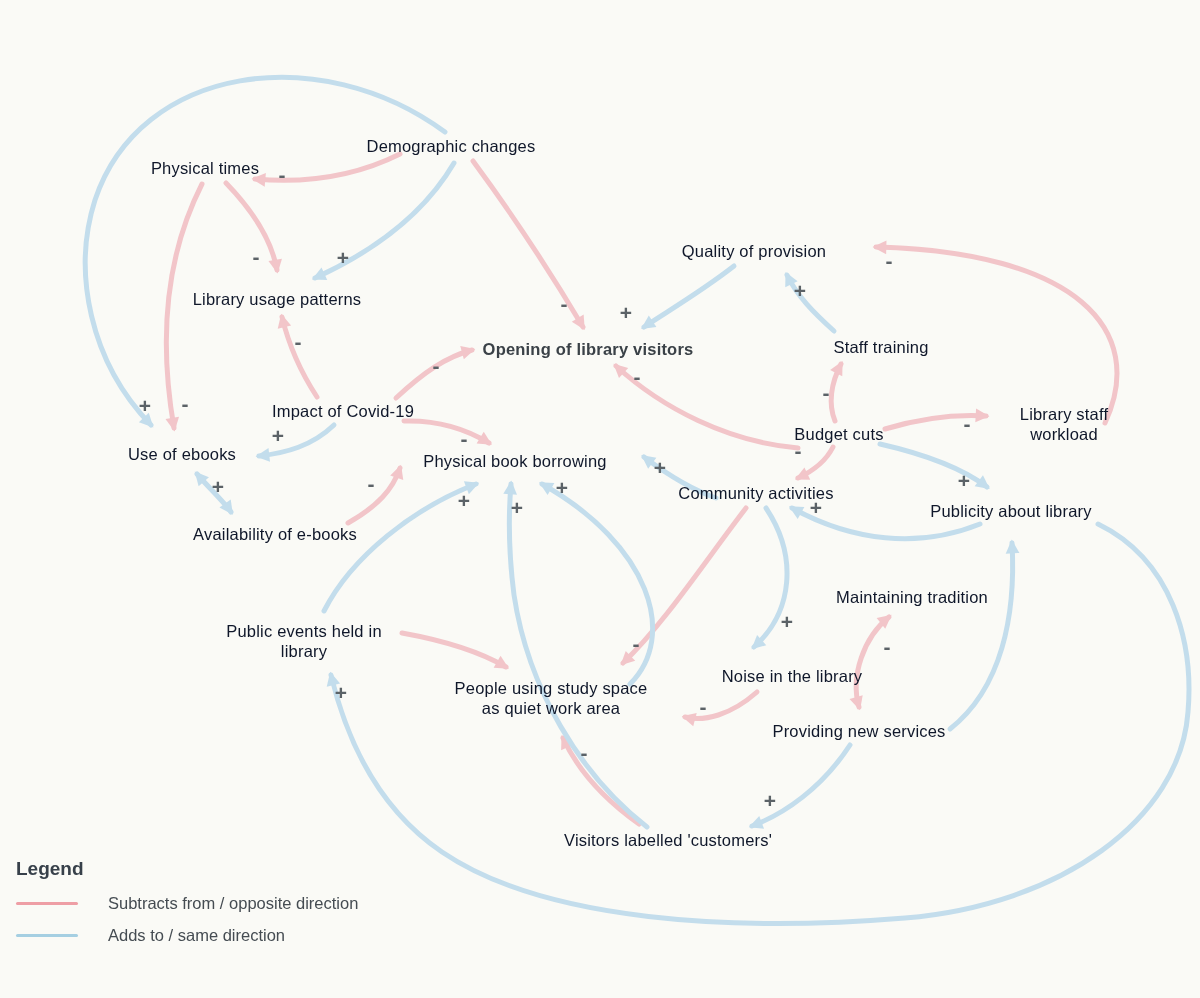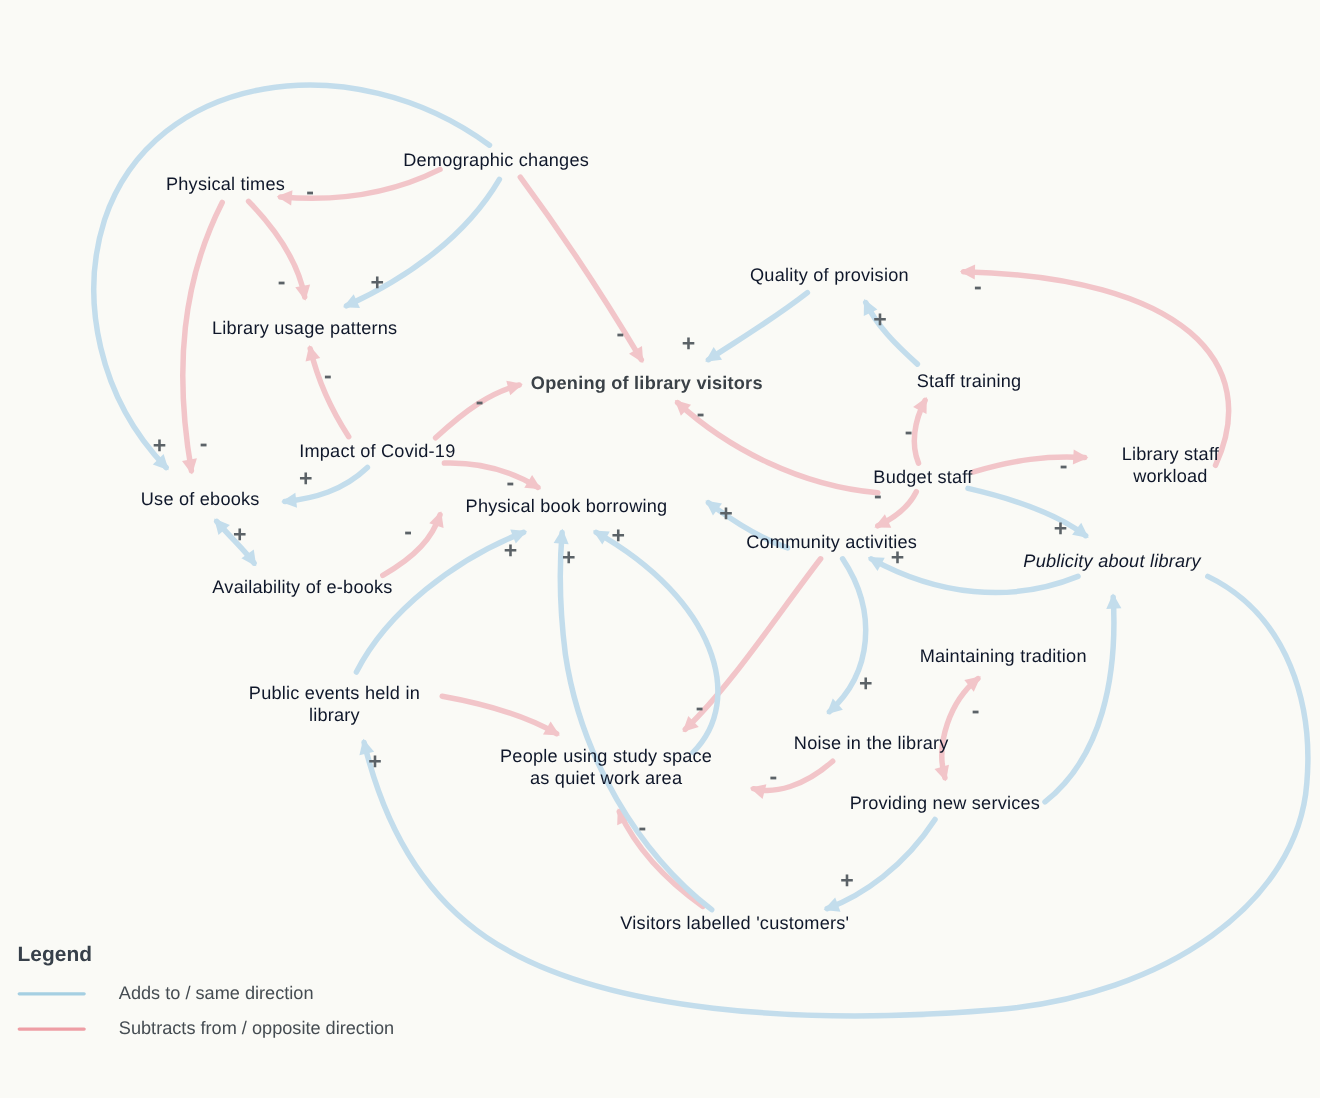--- a/index.html
+++ b/index.html
@@ -118,41 +118,41 @@
       <div class="sign" style="left: 341px; top: 693px; color: rgb(91, 98, 103);">+</div>
     </div>
   <div id="nodes-layer">
       <div class="node" style="left: 205px; top: 168px;">Physical times</div>
       <div class="node" style="left: 451px; top: 146px;">Demographic changes</div>
       <div class="node" style="left: 277px; top: 299px;">Library usage patterns</div>
       <div class="node bold" style="left: 588px; top: 349px;">Opening of library visitors</div>
       <div class="node" style="left: 754px; top: 251px;">Quality of provision</div>
       <div class="node" style="left: 866px; top: 347px; margin-left: 15px;">Staff training</div>
       <div class="node" style="left: 343px; top: 411px;">Impact of Covid-19</div>
-      <div class="node" style="left: 839px; top: 434px;">Budget staff</div>
+      <div class="node" style="left: 839px; top: 434px;">Budget cuts</div>
       <div class="node" style="left: 1064px; top: 424px;">Library staff workload</div>
       <div class="node" style="left: 182px; top: 454px;">Use of ebooks</div>
       <div class="node" style="left: 515px; top: 461px;">Physical book borrowing</div>
       <div class="node" style="left: 756px; top: 493px;">Community activities</div>
-      <div class="node" style="left: 1011px; top: 511px; font-style: italic;">Publicity about library</div>
+      <div class="node" style="left: 1011px; top: 511px;">Publicity about library</div>
       <div class="node" style="left: 275px; top: 534px;">Availability of e-books</div>
       <div class="node" style="left: 912px; top: 597px;">Maintaining tradition</div>
       <div class="node" style="left: 304px; top: 641px;">Public events held in
 library</div>
       <div class="node" style="left: 551px; top: 698px;">People using study space
 as quiet work area</div>
       <div class="node" style="left: 792px; top: 676px;">Noise in the library</div>
       <div class="node" style="left: 859px; top: 731px;">Providing new services</div>
       <div class="node" style="left: 668px; top: 840px;">Visitors labelled 'customers'</div>
     </div>
 
   <div id="legend">
     <div class="legend-title">Legend</div>
     <div class="legend-row">
+      <div class="legend-line" id="legend-line-neg" style="background: rgb(238, 158, 165);"></div>
+      <span class="legend-label">Subtracts from / opposite direction</span>
+    </div>
+    <div class="legend-row">
       <div class="legend-line" id="legend-line-pos" style="background: rgb(165, 207, 226);"></div>
       <span class="legend-label">Adds to / same direction</span>
-    </div>
-    <div class="legend-row">
-      <div class="legend-line" id="legend-line-neg" style="background: rgb(238, 158, 165);"></div>
-      <span class="legend-label">Subtracts from / opposite direction</span>
     </div>
   </div>
 </div>
 
 </body></html>

